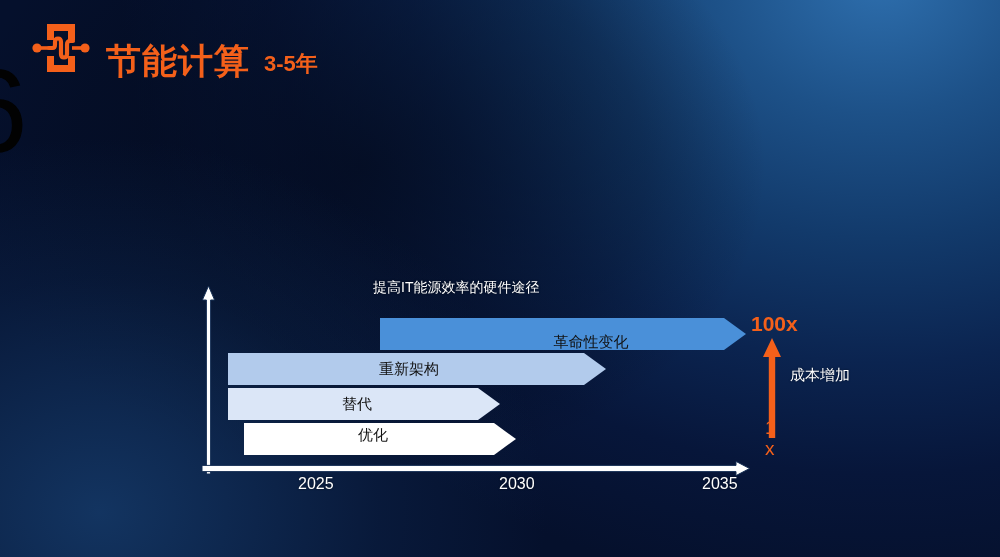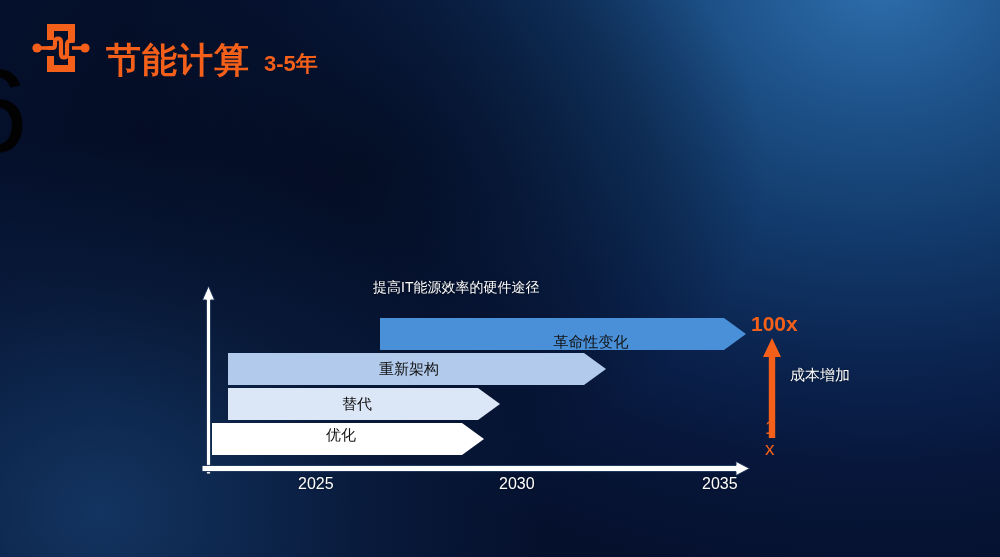--- a/index.html
+++ b/index.html
@@ -40,21 +40,20 @@
     gap: 14px;
   }
   .logo-icon { width: 62px; height: 60px; display: block; }
   .brand-title {
     font-size: 35px;
     font-weight: bold;
     color: #f4601a;
     letter-spacing: 1px;
     line-height: 1;
     white-space: nowrap;
-    font-family: Liberation Serif, serif;
   }
   .brand-sub {
     font-size: 22px;
     font-weight: bold;
     color: #f4601a;
     line-height: 1;
     padding-bottom: 3px;
     white-space: nowrap;
   }
 
@@ -234,21 +233,21 @@
 
     <div class="bar" style="left:228px; top:175px; width:378px; height:32px;">
       <span class="bar-shape">
         <svg width="378" height="32" viewBox="0 0 378 32" preserveAspectRatio="none" xmlns="http://www.w3.org/2000/svg">
           <path d="M0 0 L356 0 L378 16 L356 32 L0 32 Z" fill="#b2cbec"></path>
         </svg>
       </span>
       <span class="bar-label" style="margin-left:-16px;">重新架构</span>
     </div>
 
-    <div class="bar" style="left:212px; top:245px; width:272px; height:24px;">
+    <div class="bar" style="left:244px; top:245px; width:272px; height:24px;">
       <span class="bar-shape">
         <svg width="272" height="32" viewBox="0 0 272 32" preserveAspectRatio="none" xmlns="http://www.w3.org/2000/svg">
           <path d="M0 0 L250 0 L272 16 L250 32 L0 32 Z" fill="#ffffff"></path>
         </svg>
       </span>
       <span class="bar-label" style="margin-left:-14px;">优化</span>
     </div>
 
     <div class="tick" style="left:282px;">2025</div>
     <div class="tick" style="left:483px;">2030</div>

